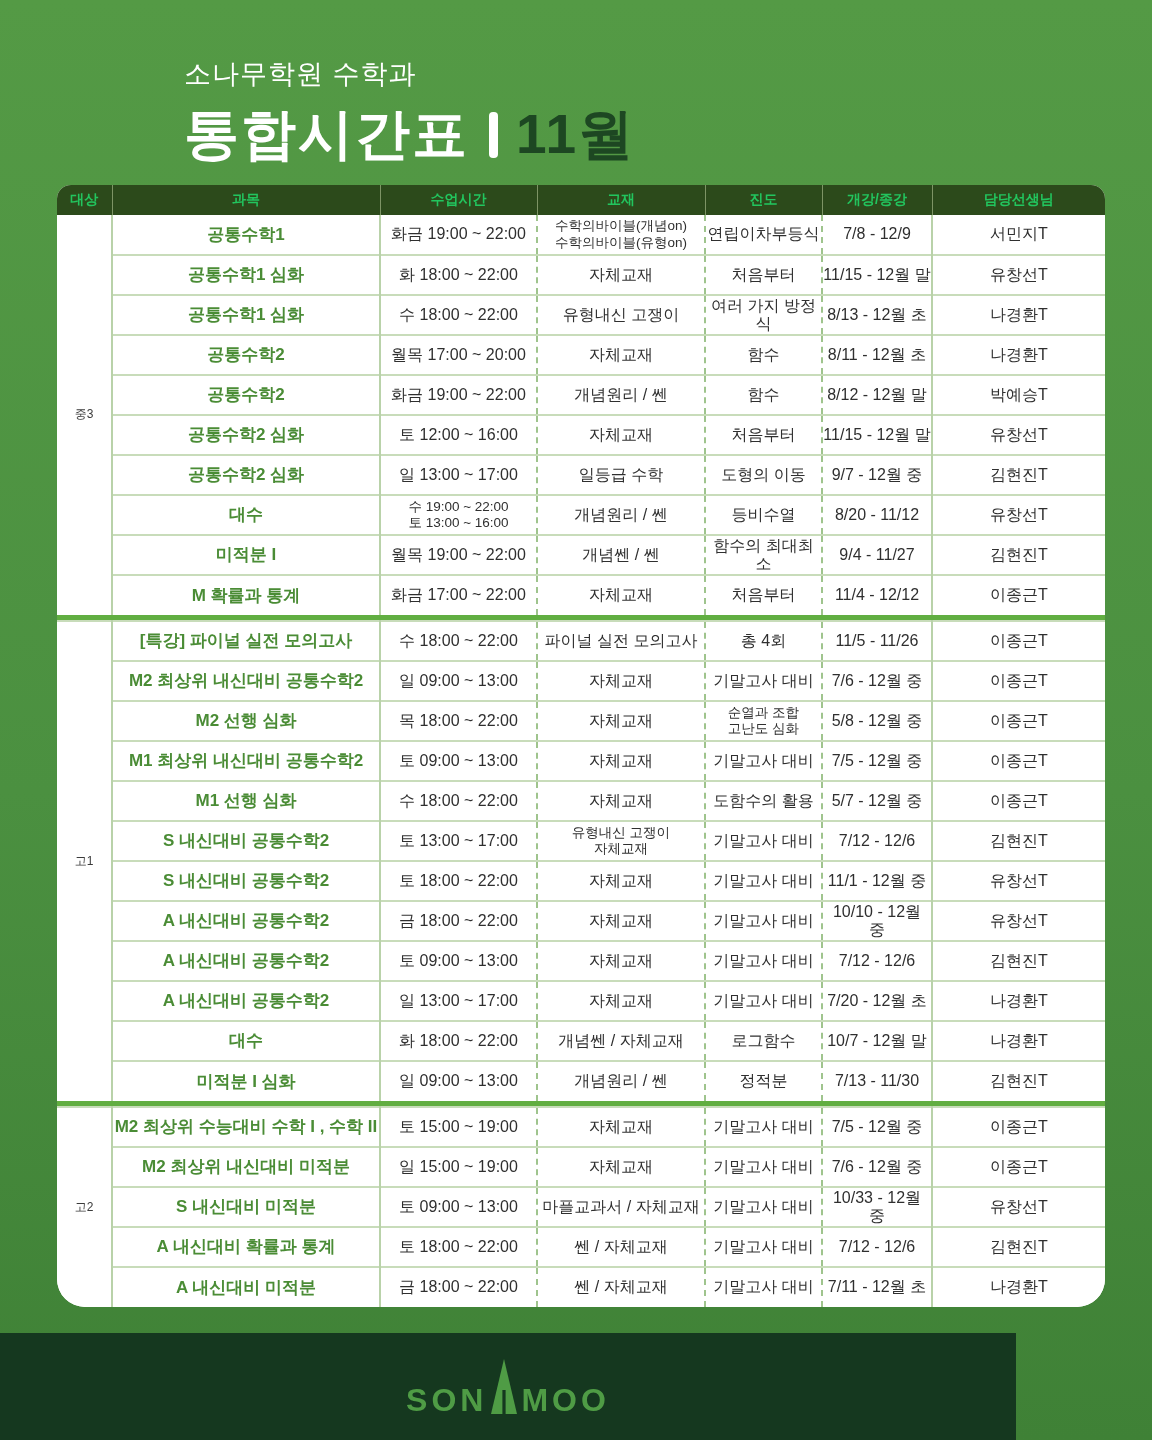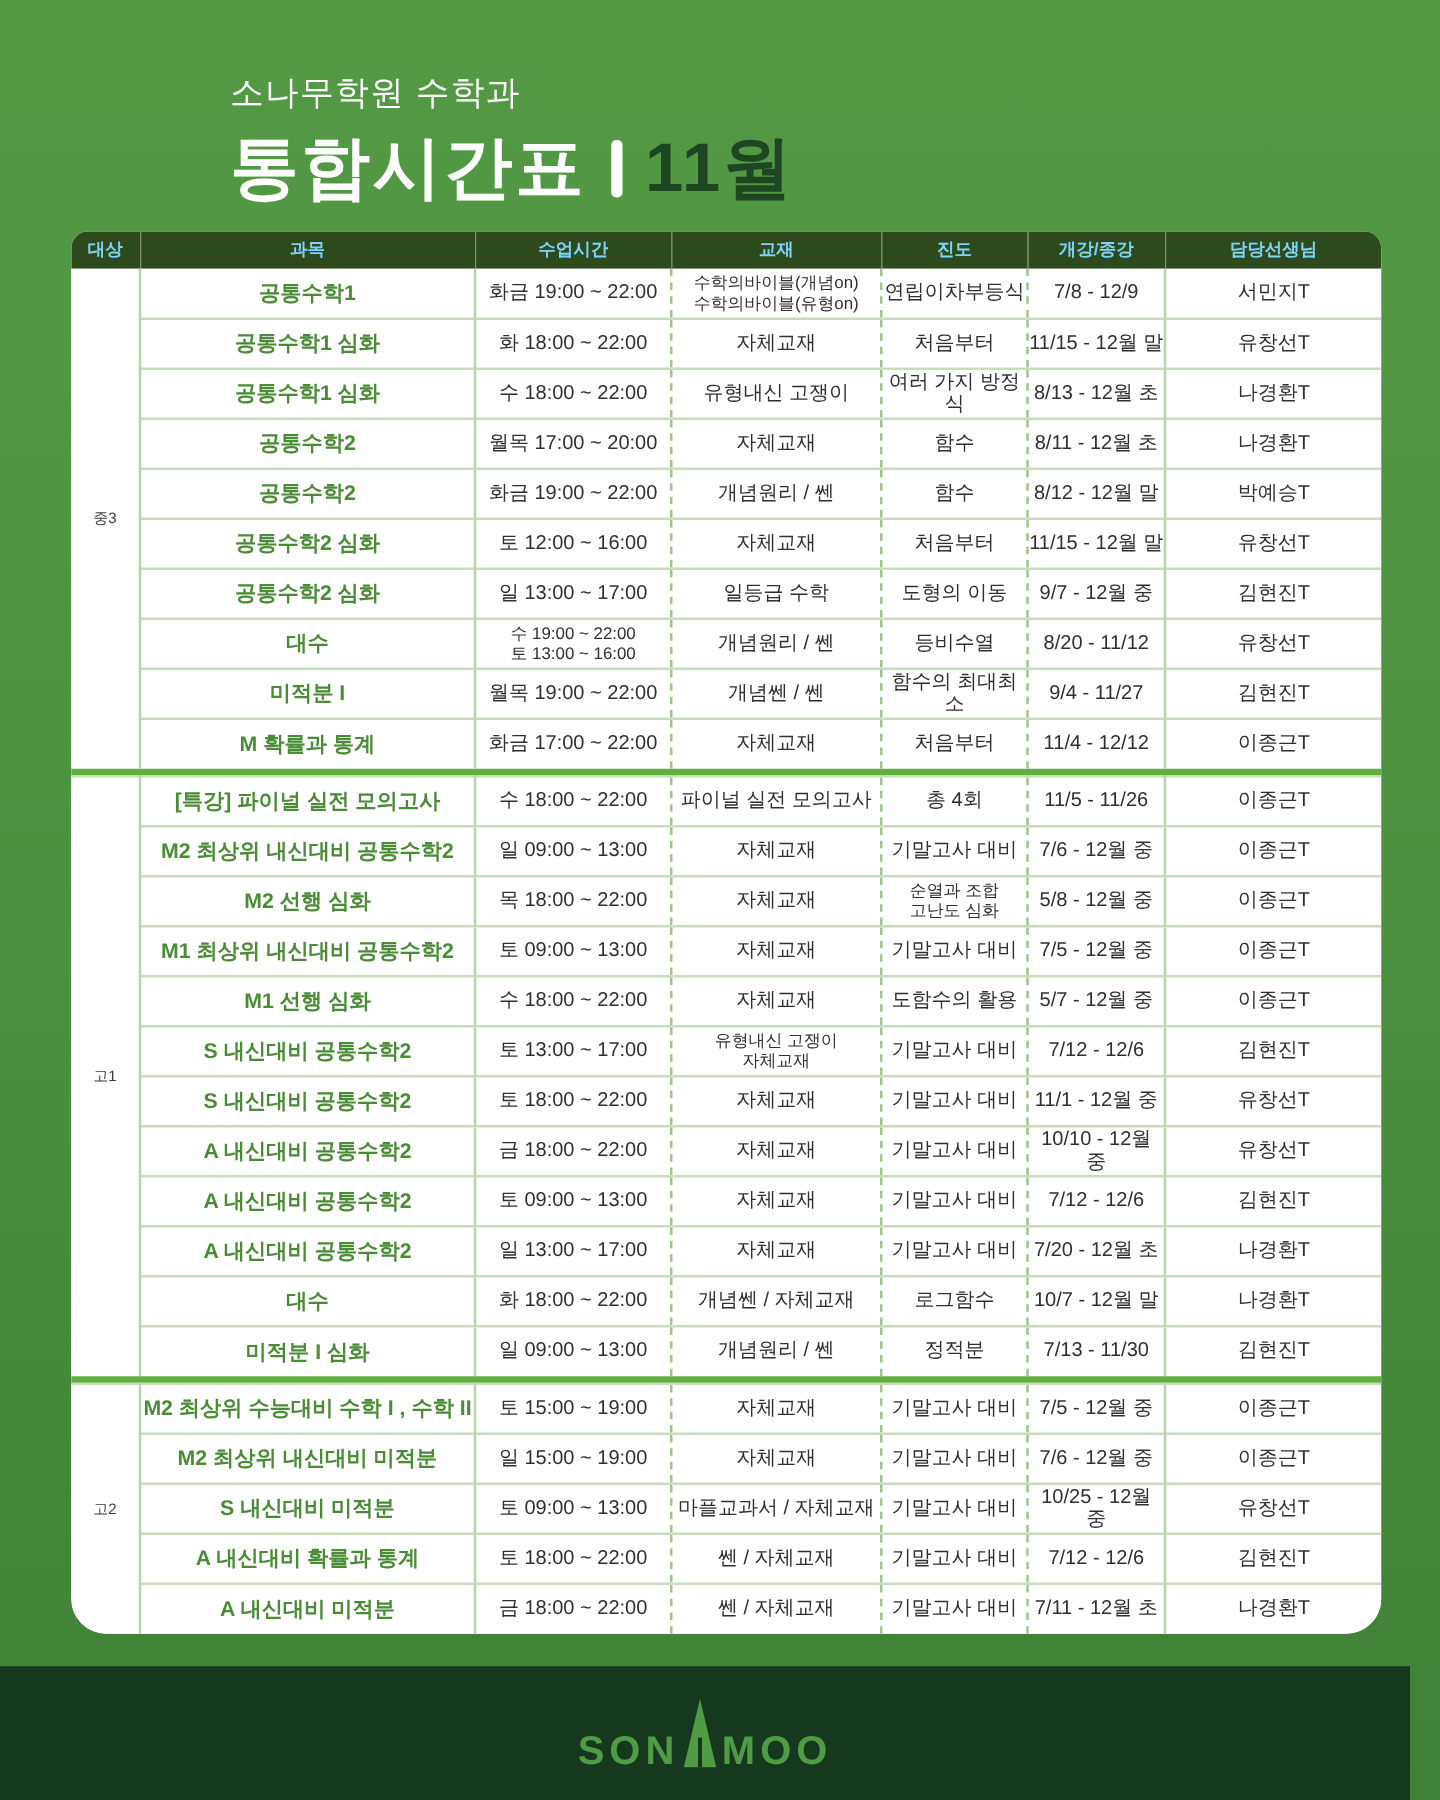--- a/index.html
+++ b/index.html
@@ -20,21 +20,21 @@
   .title-divider { display:inline-block; width:9px; height:46px; background:#fff; border-radius:4px; margin:0 18px 0 20px; }
   .title-month { font-size:55px; font-weight:800; color:#1d4722; letter-spacing:2px; }
 
   
   .table-card {
     position:absolute; left:57px; top:185px; width:1048px;
     background:#fff; border-radius:14px 14px 28px 28px; overflow:hidden;
   }
   table { width:100%; border-collapse:collapse; table-layout:fixed; }
   thead th {
-    background:#2c4a1b; color:#7dd3fc; font-size:14px; font-weight:700;
+    background:#2c4a1b; color:#22c55e; font-size:14px; font-weight:700;
     height:30px; text-align:center; vertical-align:middle;
     border-right:1px solid #7d9465;
   }
   thead th:last-child { border-right:none; }
   tbody td {
     background:#fff; height:40px; text-align:center; vertical-align:middle;
     font-size:16px; color:#2f2f2f; line-height:1.15;
     border-top:2px solid #c8dcba;
   }
   tbody tr:first-child td { border-top:none; }
@@ -42,21 +42,21 @@
   td.c-subject { font-weight:800; color:#4a8c35; font-size:17px; border-right:2px solid #b9d2a9; }
   td.c-time   { border-right:2px dashed #9fc48d; }
   td.c-book   { border-right:2px dashed #9fc48d; }
   td.c-prog   { border-right:2px dashed #9fc48d; }
   td.c-period { border-right:2px solid #b9d2a9; }
   td .small2 { font-size:13.5px; line-height:1.2; display:block; }
   tr.group-sep td { height:6px; padding:0; background:#61ae41; border:none; }
 
   
   .footer-band {
-    position:absolute; left:0; bottom:0; width:1128px; height:107px;
+    position:absolute; left:0; bottom:0; width:1016px; height:107px;
     background:#15381f;
   }
   .sonamoo-logo {
     position:absolute; left:0; right:0; bottom:26px;
     display:flex; justify-content:center; align-items:flex-end;
   }
   .sonamoo-text {
     color:#4f9c45; font-size:32px; font-weight:800; letter-spacing:4px; line-height:0.8;
   }
   .tree-a { margin:0 2px; display:block; }
@@ -310,21 +310,21 @@
             <td class="c-book">자체교재</td>
             <td class="c-prog">기말고사 대비</td>
             <td class="c-period">7/6 - 12월 중</td>
             <td class="c-teacher">이종근T</td>
           </tr>
           <tr>
             <td class="c-subject">S 내신대비 미적분</td>
             <td class="c-time">토 09:00 ~ 13:00</td>
             <td class="c-book">마플교과서 / 자체교재</td>
             <td class="c-prog">기말고사 대비</td>
-            <td class="c-period">10/25 - 12월 중</td>
+            <td class="c-period">10/33 - 12월 중</td>
             <td class="c-teacher">유창선T</td>
           </tr>
           <tr>
             <td class="c-subject">A 내신대비 확률과 통계</td>
             <td class="c-time">토 18:00 ~ 22:00</td>
             <td class="c-book">쎈 / 자체교재</td>
             <td class="c-prog">기말고사 대비</td>
             <td class="c-period">7/12 - 12/6</td>
             <td class="c-teacher">김현진T</td>
           </tr>

